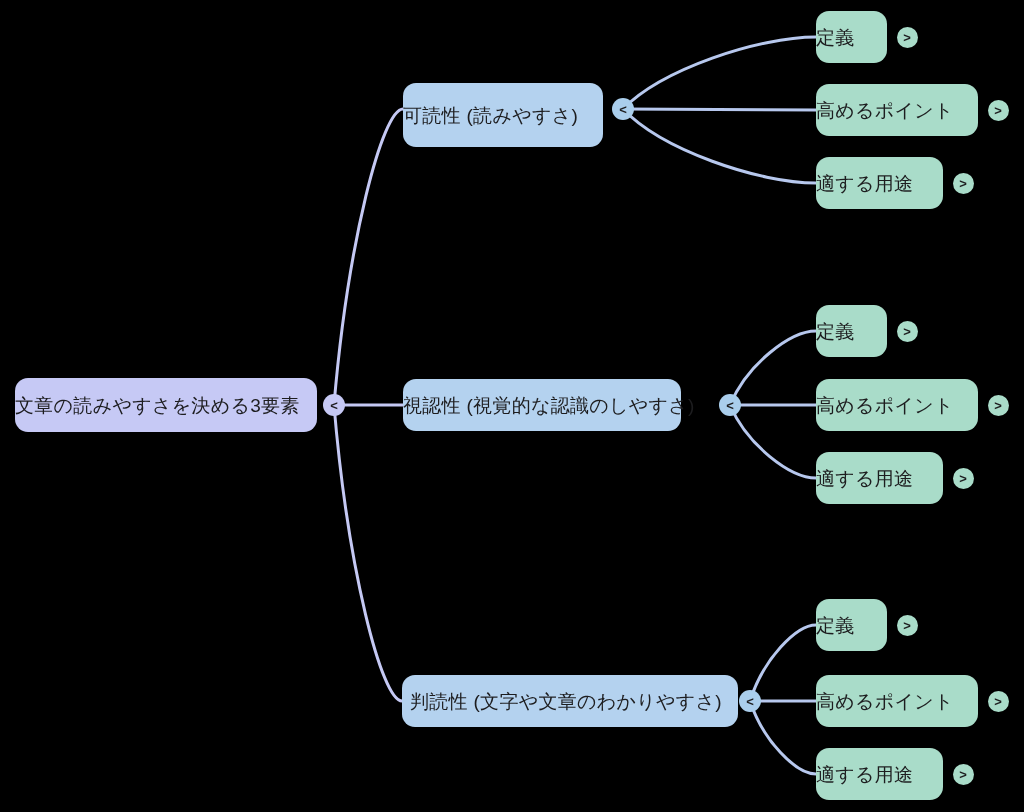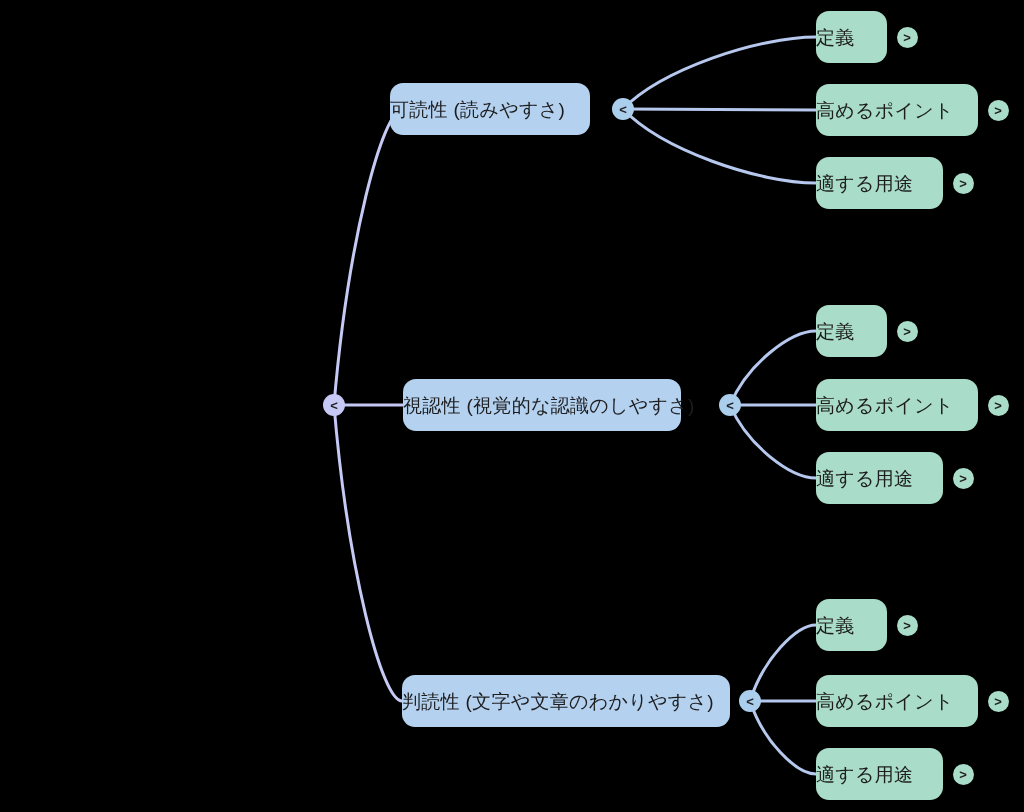--- a/index.html
+++ b/index.html
@@ -59,22 +59,25 @@
       <path d="M 623 109 C 661.6 149.7, 758.1 183, 816 183" fill="none" stroke="#b7c8ee" stroke-width="3" stroke-linecap="round"></path>
       <path d="M 334 405 L 403 405" fill="none" stroke="#c5c9f4" stroke-width="3" stroke-linecap="round"></path>
       <path d="M 730 405 C 747.2 364.3, 790.2 331, 816 331" fill="none" stroke="#b7c8ee" stroke-width="3" stroke-linecap="round"></path>
       <path d="M 730 405 L 816 405" fill="none" stroke="#b7c8ee" stroke-width="3" stroke-linecap="round"></path>
       <path d="M 730 405 C 747.2 445.15, 790.2 478, 816 478" fill="none" stroke="#b7c8ee" stroke-width="3" stroke-linecap="round"></path>
       <path d="M 334 405 C 347.6 567.8, 381.6 701, 402 701" fill="none" stroke="#c5c9f4" stroke-width="3" stroke-linecap="round"></path>
       <path d="M 750 701 C 763.2 659.2, 796.2 625, 816 625" fill="none" stroke="#b7c8ee" stroke-width="3" stroke-linecap="round"></path>
       <path d="M 750 701 L 816 701" fill="none" stroke="#b7c8ee" stroke-width="3" stroke-linecap="round"></path>
       <path d="M 750 701 C 763.2 741.15, 796.2 774, 816 774" fill="none" stroke="#b7c8ee" stroke-width="3" stroke-linecap="round"></path>
     </svg>
+<div class="node" style="left: 15px; top: 378px; width: 302px; height: 54px; background: rgb(198, 201, 245); color: rgb(29, 29, 31);">
+      <span>文章の読みやすさを決める3要素</span>
+    </div>
     <div class="toggle" style="left: 323px; top: 394px; width: 22px; height: 22px; background: rgb(198, 201, 245); color: rgb(29, 29, 31);">&lt;</div>
-    <div class="node" style="left: 390px; top: 83px; width: 200px; height: 52px; background: rgb(180, 210, 239); color: rgb(29, 29, 31);">
+    <div class="node" style="left: 403px; top: 83px; width: 200px; height: 64px; background: rgb(180, 210, 239); color: rgb(29, 29, 31);">
       <span>可読性 (読みやすさ)</span>
     </div>
     <div class="toggle" style="left: 612px; top: 98px; width: 22px; height: 22px; background: rgb(170, 206, 236); color: rgb(29, 29, 31);">&lt;</div>
     <div class="node" style="left: 816px; top: 11px; width: 71px; height: 52px; background: rgb(169, 220, 201); color: rgb(29, 29, 31);">
       <span>定義</span>
     </div>
     <div class="toggle" style="left: 896.5px; top: 26.5px; width: 21px; height: 21px; background: rgb(169, 220, 201); color: rgb(29, 29, 31);">&gt;</div>
     <div class="node" style="left: 816px; top: 84px; width: 162px; height: 52px; background: rgb(169, 220, 201); color: rgb(29, 29, 31);">
       <span>高めるポイント</span>
     </div>
@@ -92,21 +95,21 @@
     </div>
     <div class="toggle" style="left: 896.5px; top: 320.5px; width: 21px; height: 21px; background: rgb(169, 220, 201); color: rgb(29, 29, 31);">&gt;</div>
     <div class="node" style="left: 816px; top: 379px; width: 162px; height: 52px; background: rgb(169, 220, 201); color: rgb(29, 29, 31);">
       <span>高めるポイント</span>
     </div>
     <div class="toggle" style="left: 987.5px; top: 394.5px; width: 21px; height: 21px; background: rgb(169, 220, 201); color: rgb(29, 29, 31);">&gt;</div>
     <div class="node" style="left: 816px; top: 452px; width: 127px; height: 52px; background: rgb(169, 220, 201); color: rgb(29, 29, 31);">
       <span>適する用途</span>
     </div>
     <div class="toggle" style="left: 952.5px; top: 467.5px; width: 21px; height: 21px; background: rgb(169, 220, 201); color: rgb(29, 29, 31);">&gt;</div>
-    <div class="node" style="left: 402px; top: 675px; width: 328px; height: 52px; background: rgb(180, 210, 239); color: rgb(29, 29, 31);">
+    <div class="node" style="left: 402px; top: 675px; width: 328px; height: 52px; background: rgb(180, 210, 239); color: rgb(29, 29, 31); padding-left: 8px;">
       <span>判読性 (文字や文章のわかりやすさ)</span>
     </div>
     <div class="toggle" style="left: 739px; top: 690px; width: 22px; height: 22px; background: rgb(170, 206, 236); color: rgb(29, 29, 31);">&lt;</div>
     <div class="node" style="left: 816px; top: 599px; width: 71px; height: 52px; background: rgb(169, 220, 201); color: rgb(29, 29, 31);">
       <span>定義</span>
     </div>
     <div class="toggle" style="left: 896.5px; top: 614.5px; width: 21px; height: 21px; background: rgb(169, 220, 201); color: rgb(29, 29, 31);">&gt;</div>
     <div class="node" style="left: 816px; top: 675px; width: 162px; height: 52px; background: rgb(169, 220, 201); color: rgb(29, 29, 31);">
       <span>高めるポイント</span>
     </div>

